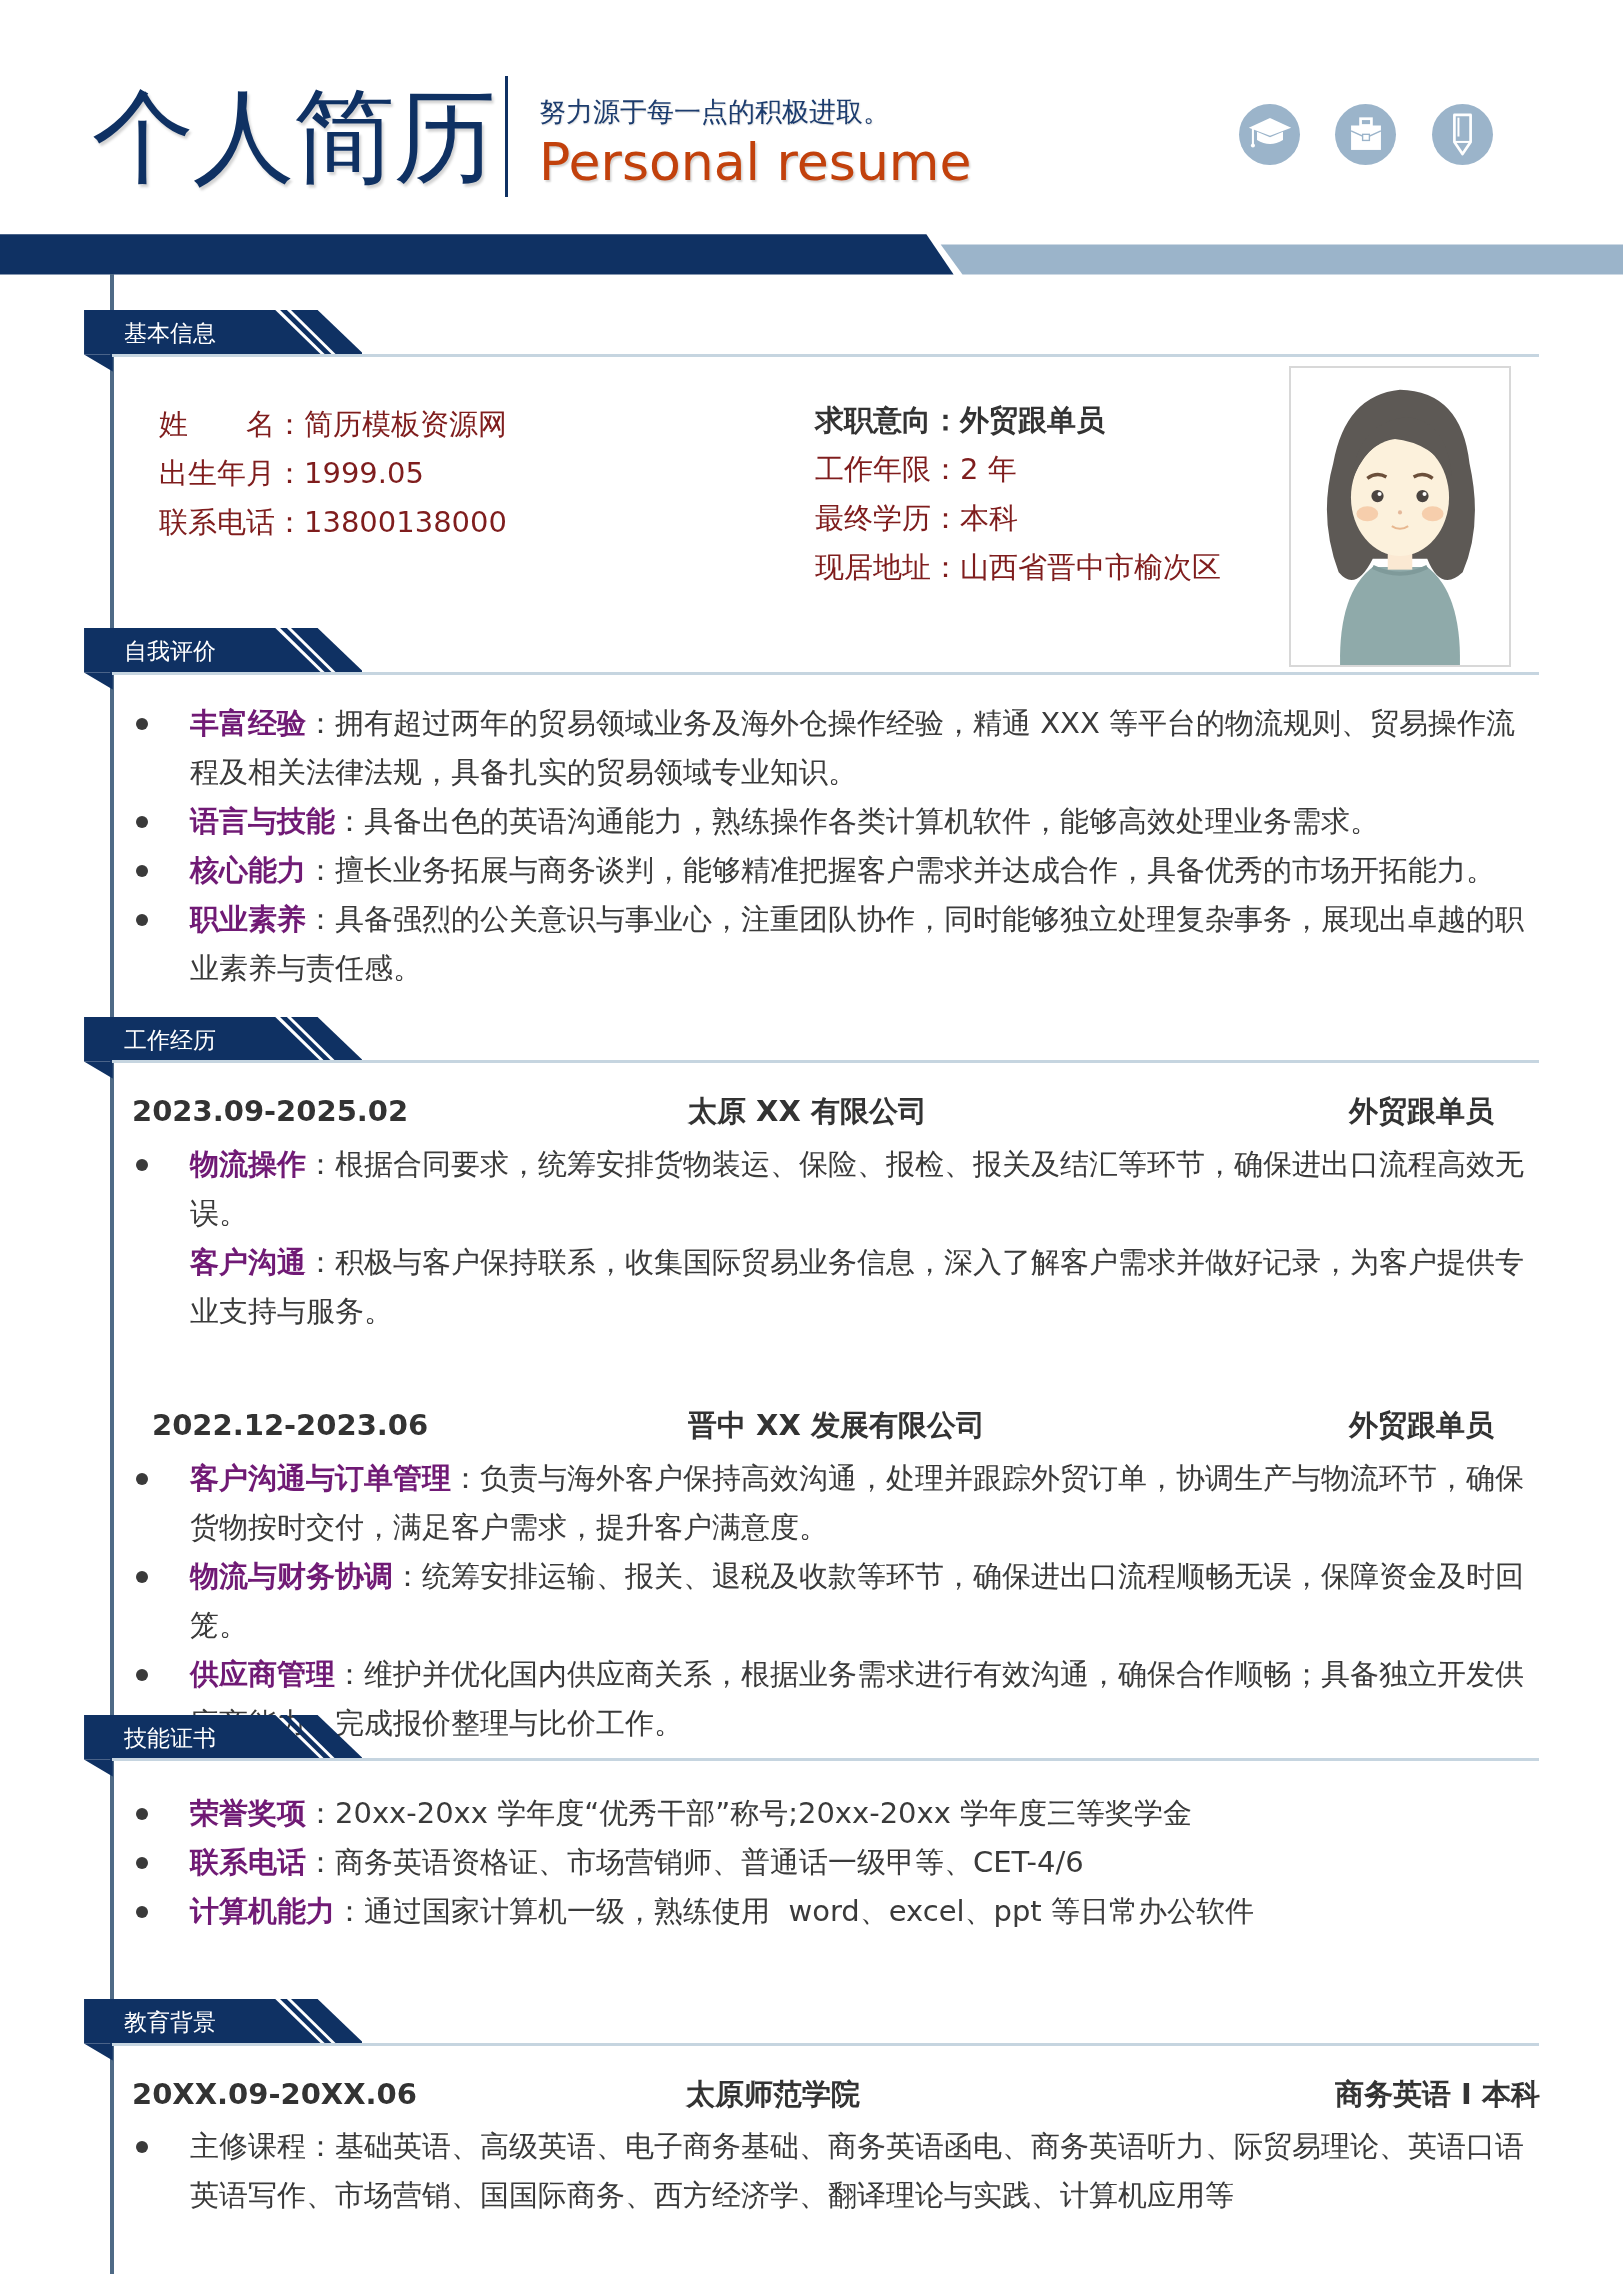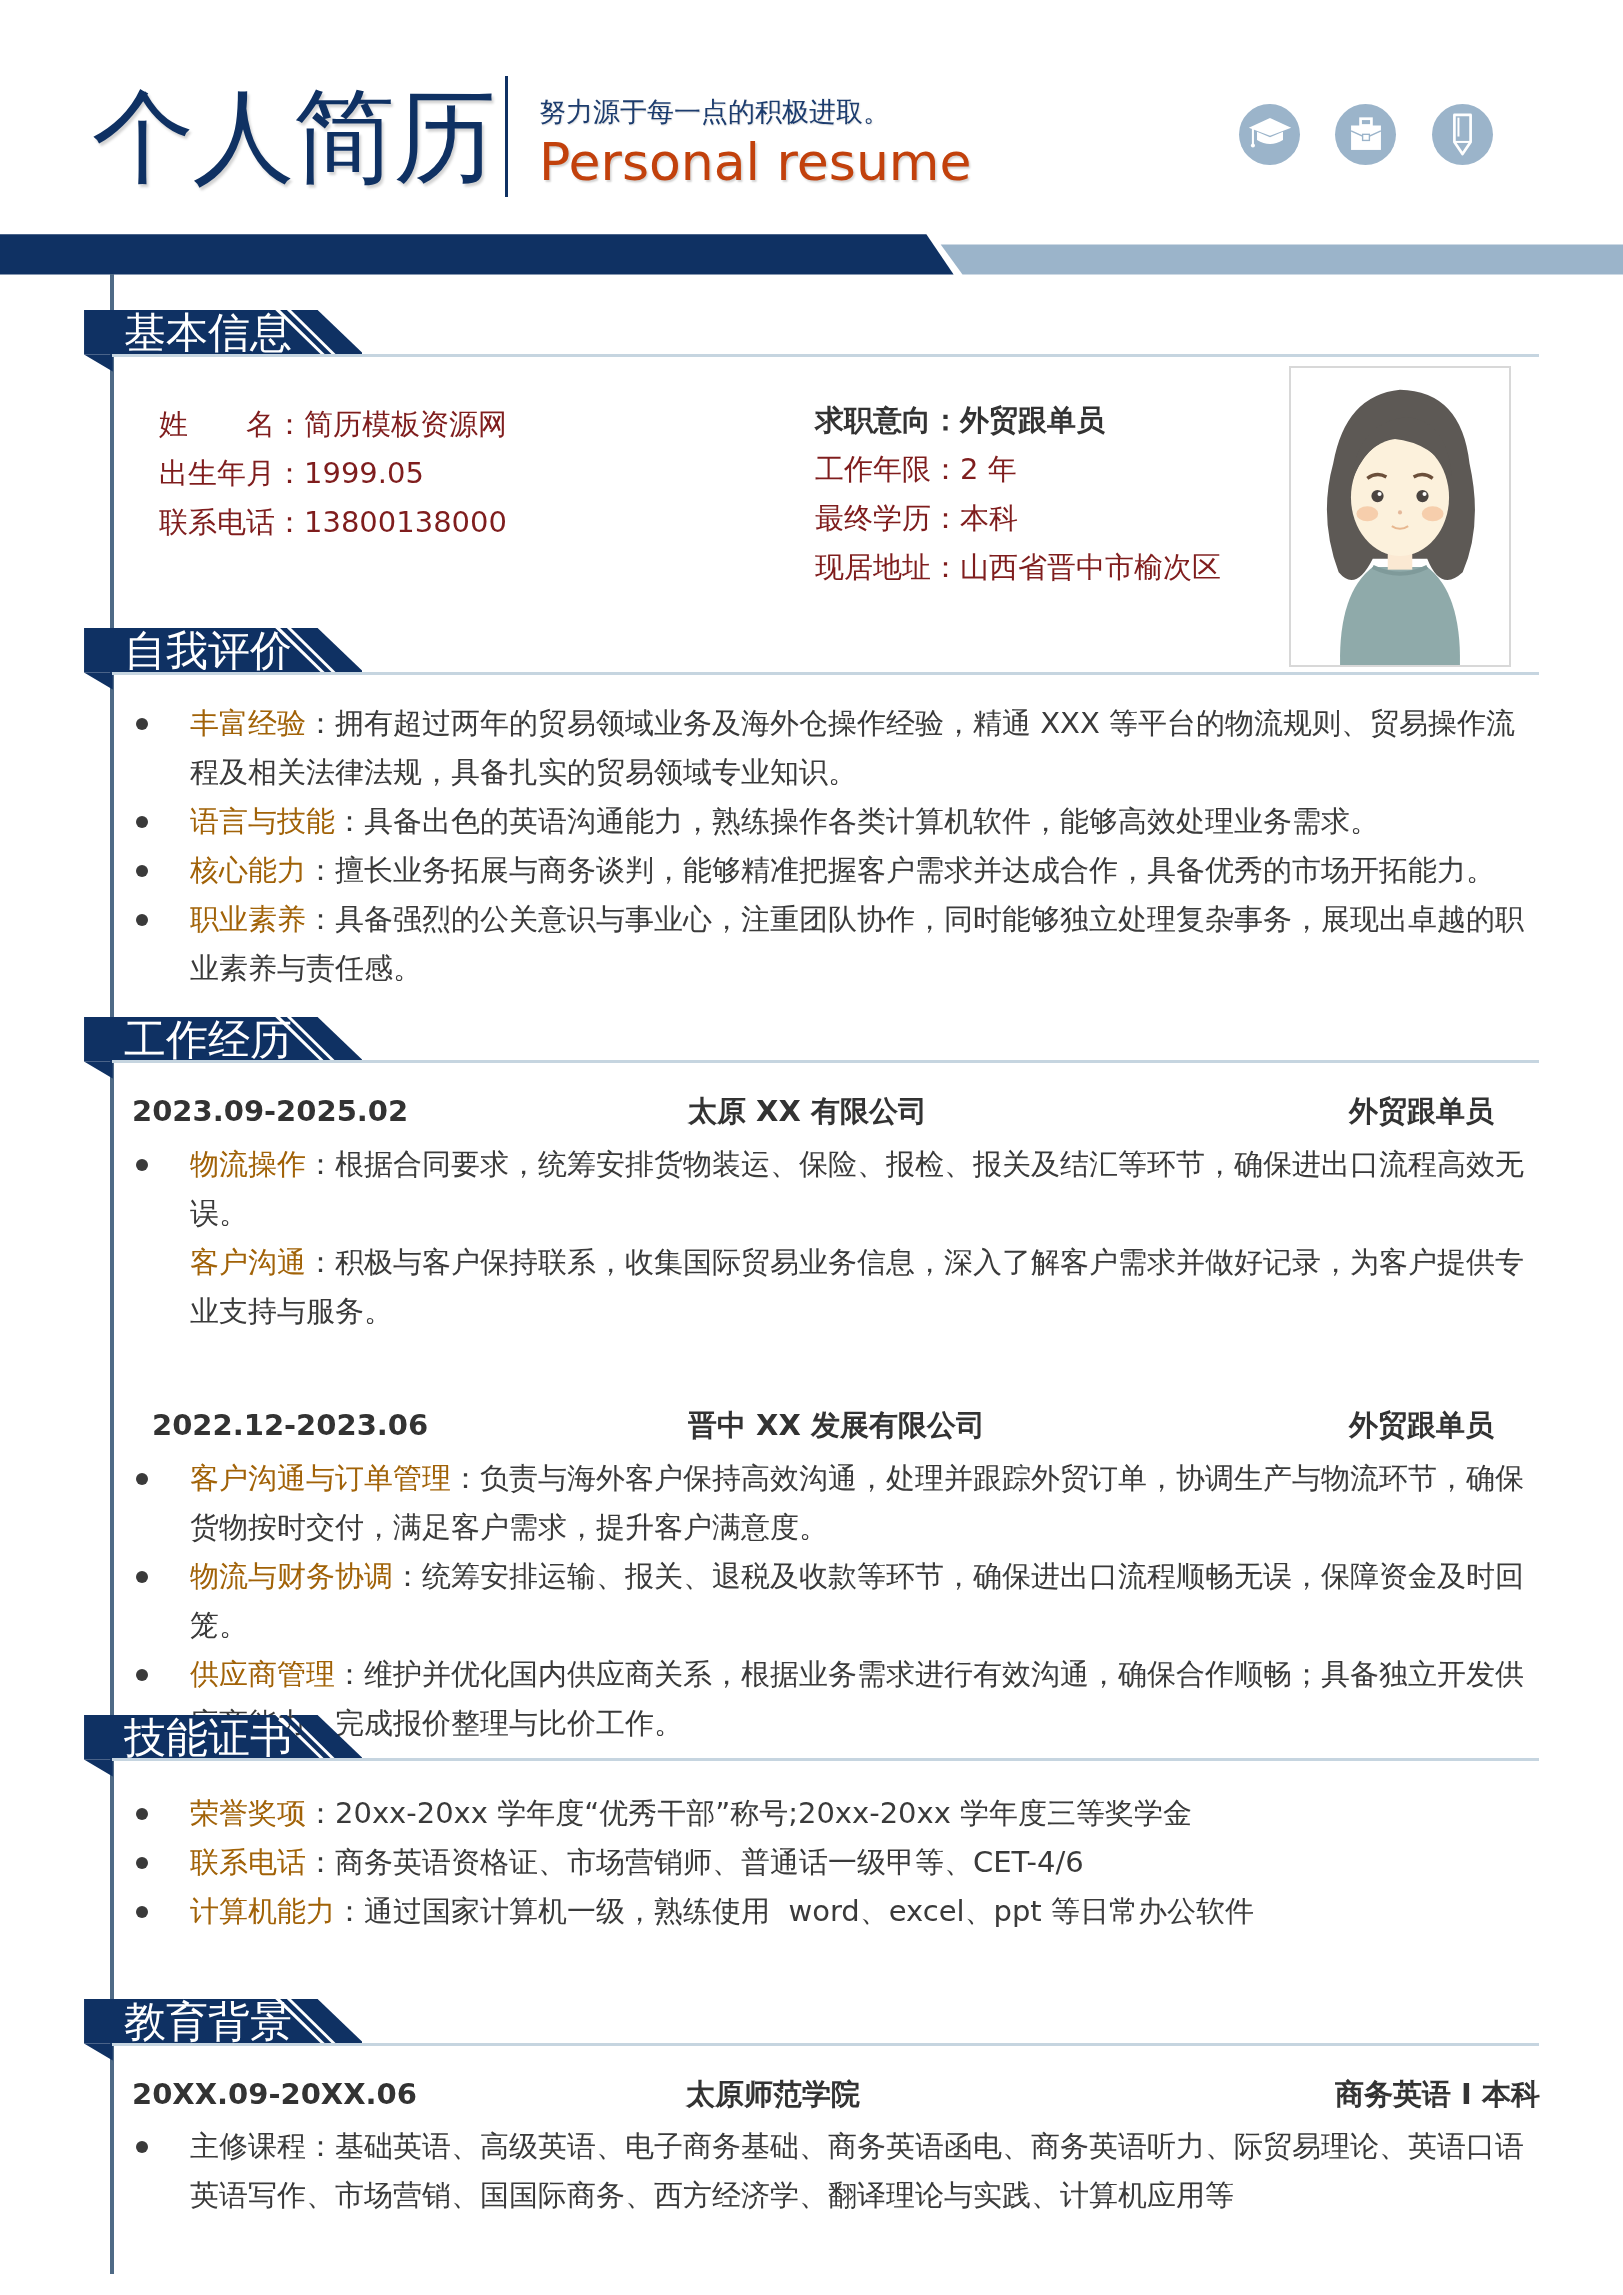--- a/index.html
+++ b/index.html
@@ -12,27 +12,27 @@
   .slogan { left:539px; top:94px; font-size:27px; line-height:35px; color:#1c3c6e; white-space:nowrap;
             text-shadow:0.7px 1.4px 1.4px rgba(0,0,0,0.15); }
   .title-en { left:539px; top:131px; font-size:52px; line-height:63px; color:#c2410c; white-space:nowrap;
               text-shadow:1.4px 2px 2px rgba(0,0,0,0.18); font-family:"DejaVu Sans",sans-serif; }
   .icon-circle { width:61px; height:61px; border-radius:50%; background:#9bb4ca;
                  display:flex; align-items:center; justify-content:center; }
   .band-svg { left:0; top:232px; }
   .timeline { left:110px; top:274px; width:4.1px; height:2000px; background:#4f6a86; }
   .sec-head { left:82px; width:280px; height:48px; }
   .sec-head svg { position:absolute; left:0; top:0; }
-  .sec-title { position:absolute; left:42px; top:4.1px; font-size:42px; line-height:38px; color:#ffffff; white-space:nowrap;text-align:center; }
+  .sec-title { position:absolute; left:42px; top:4.1px; font-size:23px; line-height:38px; color:#ffffff; white-space:nowrap;text-align:center; }
   .sec-line { position:absolute; height:3.4px; background:#c6d5e0; }
   .kv { font-size:29px; line-height:33px; white-space:pre; color:#7f1d1d; }
   .bullets { left:130px; width:1411px; }
   .bullet { position:relative; padding-left:60px; font-size:29px; line-height:49px; color:#3a3a3a; }
   .bullet .dot { position:absolute; left:5.5px; top:19px; width:12.3px; height:12.3px; border-radius:50%; background:#3a3a3a; }
-  .bullet b { font-weight:normal; color:#a16207; }
+  .bullet b { font-weight:bold; color:#701a75; }
   .job-row { left:132px; width:1398px; height:38px; font-size:29px; line-height:38px; font-weight:bold; color:#333; }
   .job-row span { position:absolute; top:0; white-space:nowrap; }
   .photo-frame { left:1289px; top:366px; width:218px; height:297px; border:2px solid #d8d8d8; background:#fff; overflow:hidden; }
 </style>
 </head>
 <body>
 
 <div class="abs title-cn">个人简历</div>
 <div class="abs title-divider"></div>
 <div class="abs slogan">努力源于每一点的积极进取。</div>

